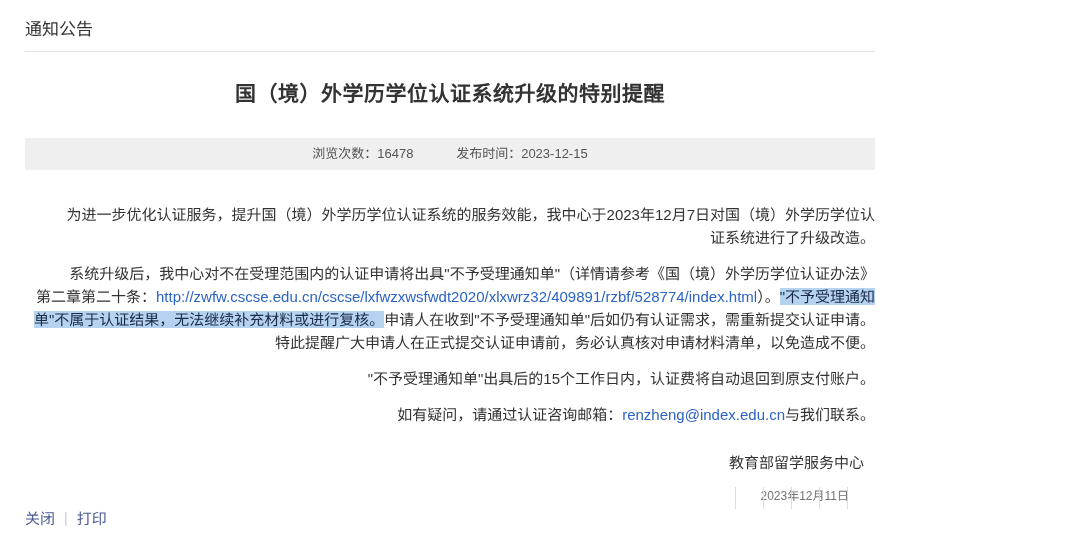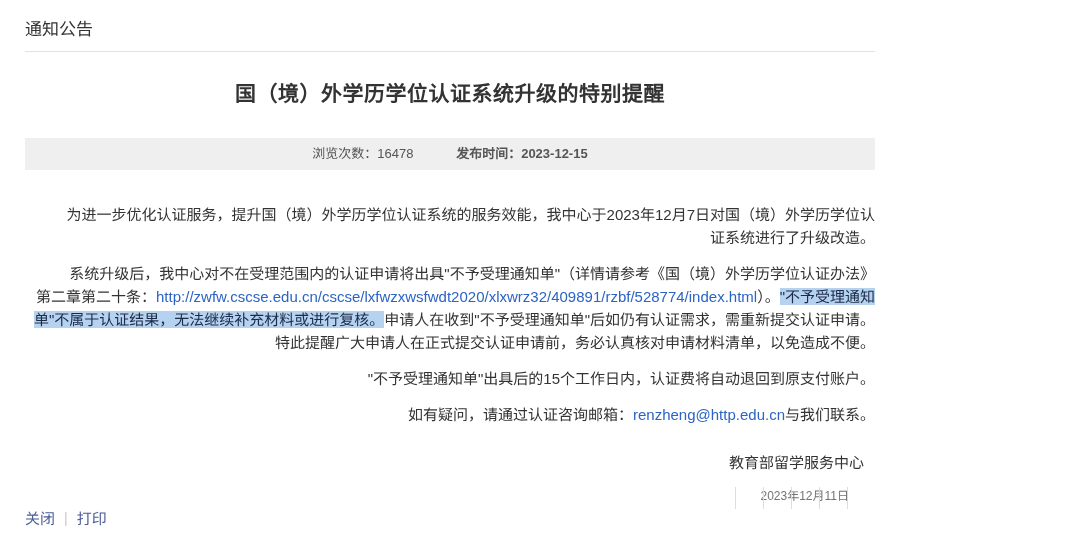--- a/index.html
+++ b/index.html
@@ -22,21 +22,21 @@
     text-align:center; font-size:21px; font-weight:bold; color:#333;
     margin-top:25px; letter-spacing:0.5px;
   }
 
   .meta-bar {
     margin-top:31px; background:var(--meta-bg,#efefef);
     text-align:center; font-size:13px; color:#555;
     padding:9px 0; line-height:14px;
   }
   .meta-item { display:inline-block;text-align:right; }
-  .meta-item + .meta-item { margin-left:39px;font-weight:bold; }
+  .meta-item + .meta-item { margin-left:39px; }
 
   .article-body {
     margin-top:33px; font-size:15px; line-height:23px; color:#333;
     word-break:break-all;
     text-align:right;
   }
   .para { text-indent:2em; margin-bottom:13px; }
   a.link {
     color:var(--link,#2b64c4); text-decoration:none; cursor:pointer;
   }
@@ -77,21 +77,21 @@
 
   <div class="meta-bar">
     <span class="meta-item"><span>浏览次数：</span><span>16478</span></span>
     <span class="meta-item"><span>发布时间：</span><span>2023-12-15</span></span>
   </div>
 
   <div class="article-body">
       <p class="para"><span>为进一步优化认证服务，提升国（境）外学历学位认证系统的服务效能，我中心于2023年12月7日对国（境）外学历学位认证系统进行了升级改造。</span></p>
       <p class="para"><span>系统升级后，我中心对不在受理范围内的认证申请将出具"不予受理通知单"（详情请参考《国（境）外学历学位认证办法》第二章第二十条：</span><a href="#" class="link">http://zwfw.cscse.edu.cn/cscse/lxfwzxwsfwdt2020/xlxwrz32/409891/rzbf/528774/index.html</a><span>）。</span><span class="highlight">"不予受理通知单"不属于认证结果，无法继续补充材料或进行复核。</span><span>申请人在收到"不予受理通知单"后如仍有认证需求，需重新提交认证申请。特此提醒广大申请人在正式提交认证申请前，务必认真核对申请材料清单，以免造成不便。</span></p>
       <p class="para"><span>"不予受理通知单"出具后的15个工作日内，认证费将自动退回到原支付账户。</span></p>
-      <p class="para"><span>如有疑问，请通过认证咨询邮箱：</span><a href="#" class="link">renzheng@http.edu.cn</a><span>与我们联系。</span></p>
+      <p class="para"><span>如有疑问，请通过认证咨询邮箱：</span><a href="#" class="link">renzheng@index.edu.cn</a><span>与我们联系。</span></p>
     </div>
 
   <div class="signature-block">
     <div class="signature">教育部留学服务中心</div>
     <div class="sign-date">2023年12月11日</div>
   </div>
 
   <div class="date-ticks">
       <div class="tick"></div>
       <div class="tick"></div>

